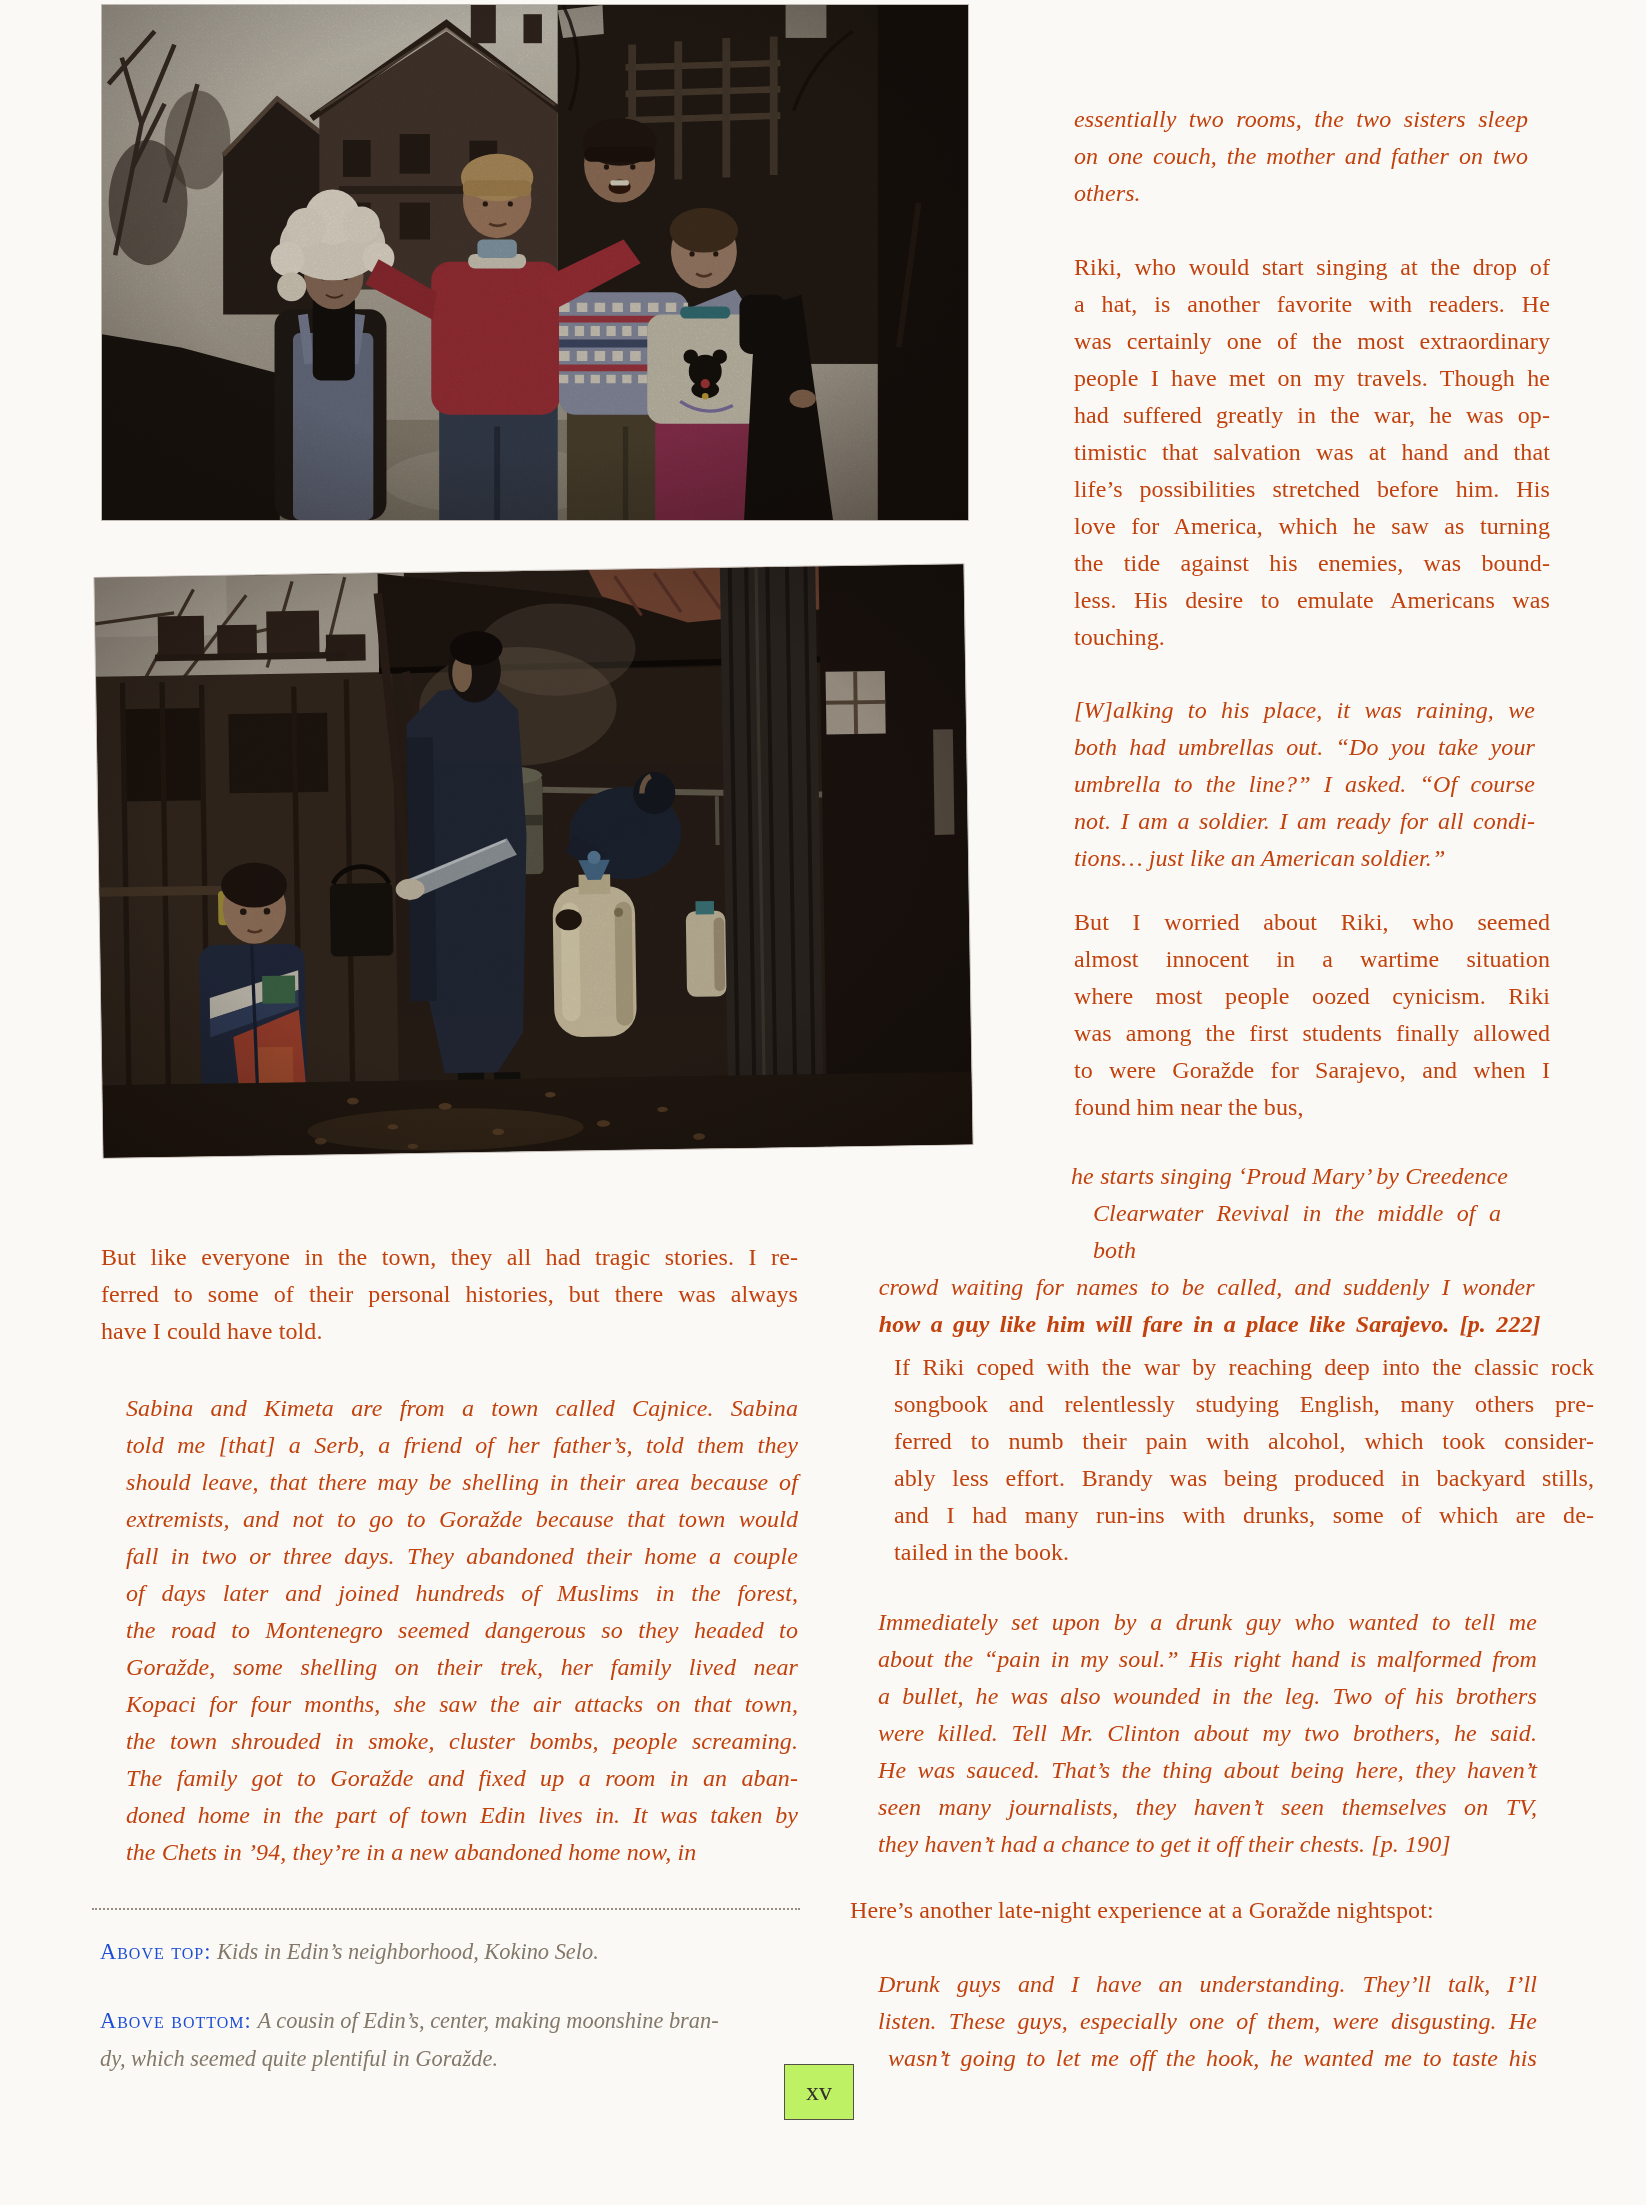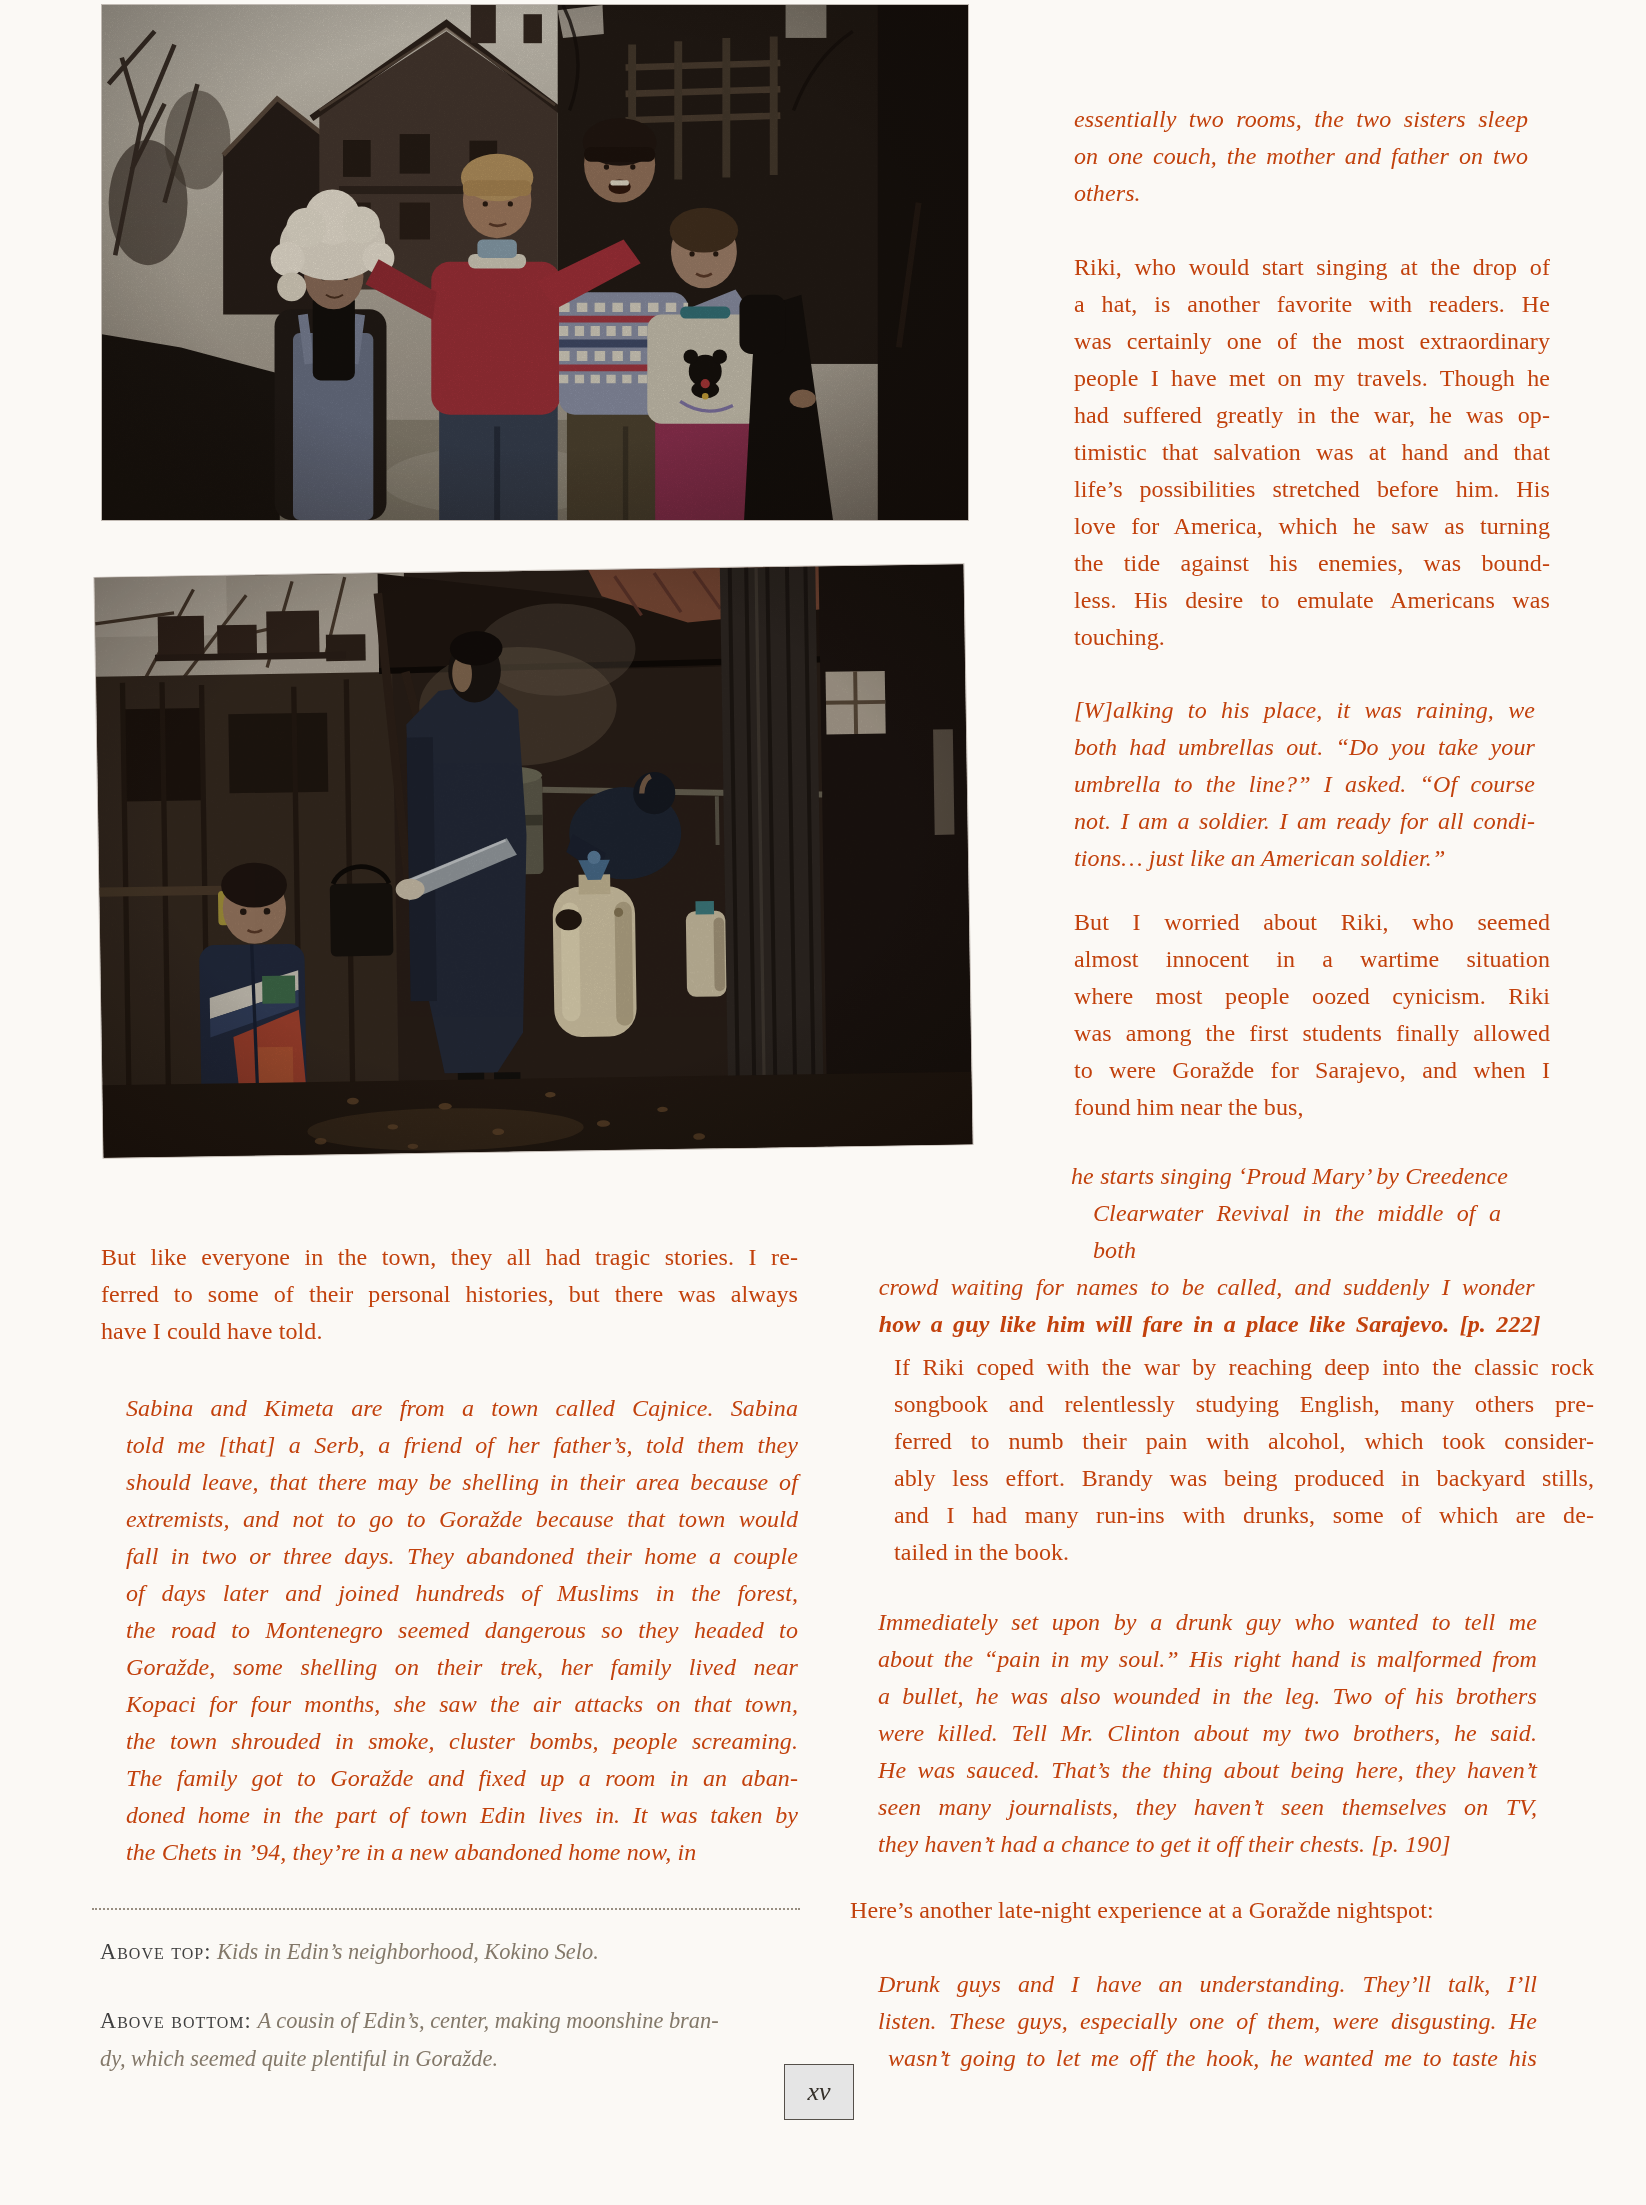--- a/index.html
+++ b/index.html
@@ -13,26 +13,26 @@
   .photo svg{display:block;width:100%;height:100%;}
   .photo-top{left:102px;top:5.3px;width:866px;height:515px;}
   .photo-bottom{left:99px;top:571px;width:869px;height:580px;transform:rotate(-0.9deg);transform-origin:50% 50%;}
   .tb{position:absolute;font-size:24px;line-height:37px;color:#c2410c;letter-spacing:0.1px;}
   .it{font-style:italic;}
   .ln{text-align:justify;text-align-last:justify;}
   .ln.last{text-align-last:left;}
   .single{text-align:left;}
   .dotted-rule{position:absolute;height:0;border-top:2.6px dotted #978d80;}
   .caption{position:absolute;font-size:22.4px;line-height:38px;color:#7d7265;}
-  .cap-label{font-variant:small-caps;letter-spacing:1px;color:#404040;font-style:normal;text-align:right;}
+  .cap-label{font-variant:small-caps;letter-spacing:1px;color:#1d4ed8;font-style:normal;text-align:right;}
   .cap-text{font-style:italic;color:#837869;}
   .folio{
     position:absolute;left:784px;top:2064px;width:68px;height:54px;
     border:1.3px solid #55504a;display:flex;align-items:center;justify-content:center;
-    font-style:italic;font-size:26px;color:#35302a;background:#e5e5e5;
+    font-size:26px;color:#35302a;background:#bef264;
   }
 </style>
 </head>
 <body>
 
 <div class="page">
 
   <div class="photo photo-top">
     <svg viewBox="0 0 1315 782" preserveAspectRatio="none">
       <defs>

